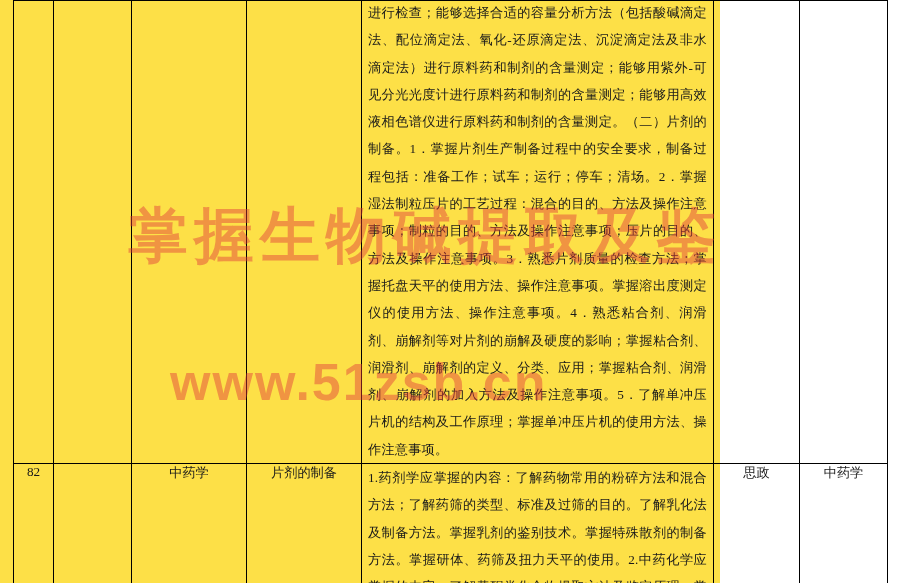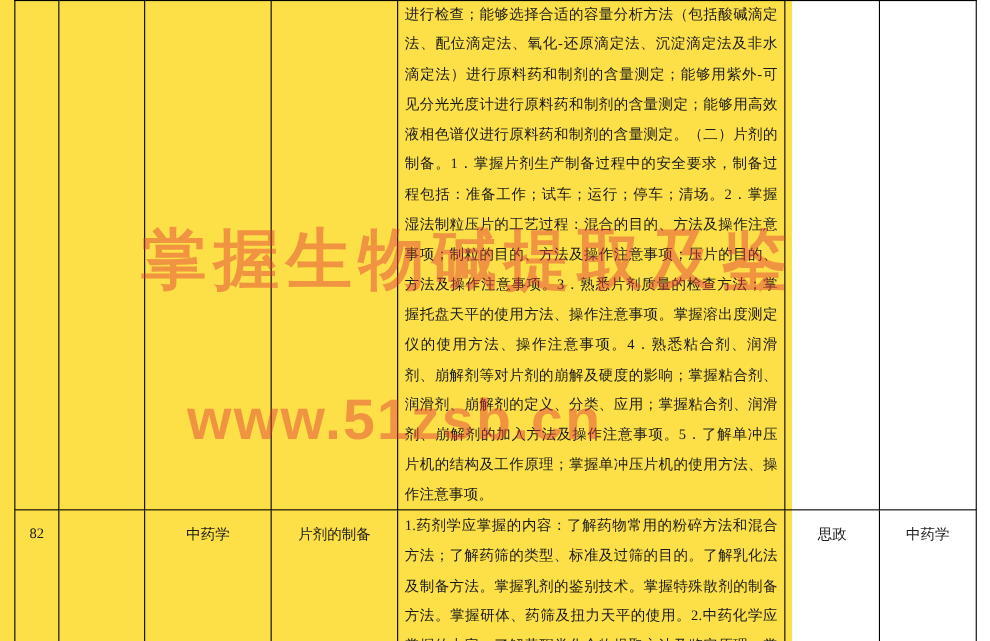--- a/index.html
+++ b/index.html
@@ -55,21 +55,20 @@
     margin-top: -2px;
   }
   .center-mid {
     text-align: center;
     vertical-align: middle !important;
     font-size: 13.2px;
     color: #1a1a1a;
   }
   .center-mid .inner {
     display: block;
-    margin-top: 13px;
   }
   .row1 td { height: 372px; }
   .row2 td { height: 158px; }
 
   td.valign-mid {
     vertical-align: middle;
   }
 
   
   .watermark {

